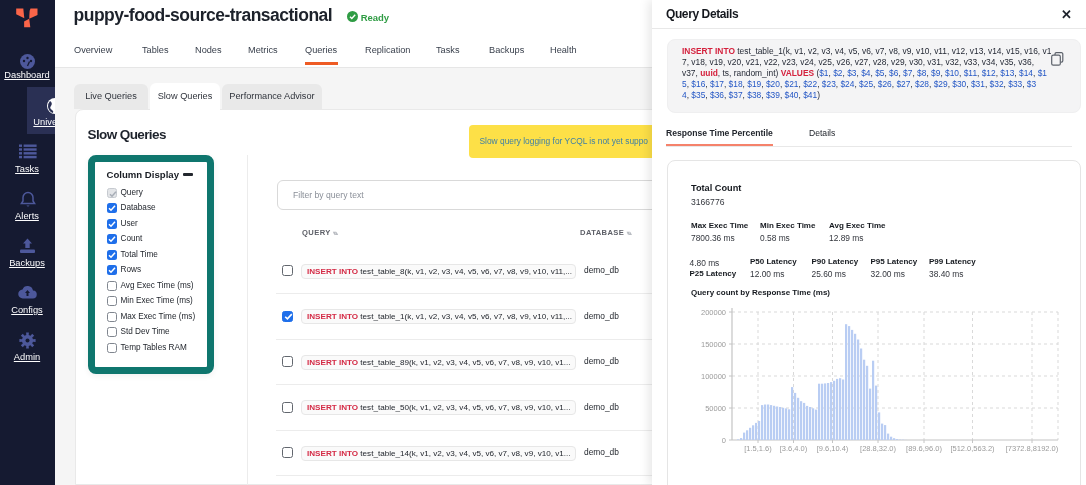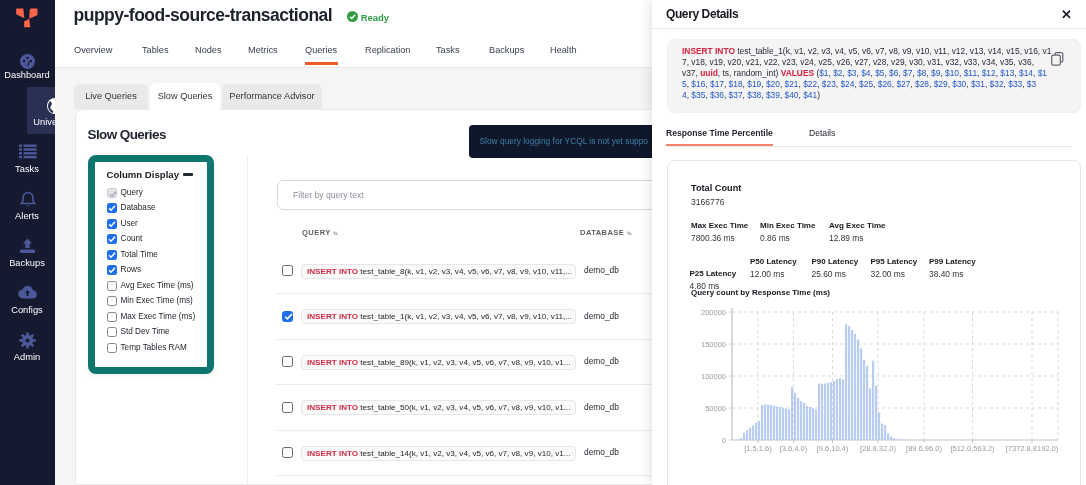--- a/index.html
+++ b/index.html
@@ -7,36 +7,36 @@
 body { font-family:"Liberation Sans", sans-serif; background:#fff; }
 #app { position:relative; width:1086px; height:485px; overflow:hidden; }
 .abs { position:absolute; }
 
 
 #sidebar { position:absolute; left:0; top:0; width:55px; height:485px; background:#151a31; }
 .navitem { position:absolute; left:0; width:55px; height:47px; text-align:center; }
 .navitem.active { background:#2a3054;margin-left:27px; }
 .navitem .icon { position:absolute; left:0; right:0; top:10px; height:18px; }
 .navitem.first .icon { top:13px; }
-.navitem .lbl { position:absolute; left:0; right:1px; top:29.5px; font-size:9.3px; color:#fdfdfe; }
+.navitem .lbl { position:absolute; left:0; right:1px; top:29.5px; font-size:9.3px; color:#fdfdfe;text-decoration:underline; }
 
 
 #hdr { position:absolute; left:55px; top:0; width:1031px; height:68px; background:#fff; border-bottom:1px solid #e6e6e6;padding-left:32px; }
 #title { position:absolute; left:18.5px; top:4.5px; font-size:17.5px; font-weight:bold; color:#1d222b; letter-spacing:-0.5px; }
 #ready { position:absolute; left:292px; top:11px; font-size:9.5px; font-weight:bold; color:#2f9c44; }
 .toptab { position:absolute; top:45px; font-size:9.2px; color:#3a414d; }
 #tabline { position:absolute; left:250px; top:62px; width:33px; height:3px; background:#ee5b24; }
 
 
 #content { position:absolute; left:55px; top:68px; width:1031px; height:417px; background:#f5f5f5; }
 .subtab { position:absolute; top:16px; height:25px; border-radius:6px 6px 0 0; background:#e9e9e9; font-size:9.2px; color:#30343c; text-align:center; line-height:25px; }
 .subtab.active { background:#fff; top:15px; height:27px; z-index:3; line-height:27px; }
 #panel { position:absolute; left:20px; top:41px; width:1011px; height:376px; background:#fff; border:1px solid #e9e9e9; border-radius:8px 8px 0 0; }
 #sqhead { position:absolute; left:11.5px; top:16.5px; font-size:13.5px; font-weight:bold; color:#1d222b; letter-spacing:-0.6px; }
-#banner { position:absolute; left:392.5px; top:14.5px; width:270px; height:33px; background:#0f172a; border-radius:4px; color:#3e7fa6; font-size:8.4px; line-height:33px; padding-left:11px; white-space:nowrap; overflow:hidden; }
+#banner { position:absolute; left:392.5px; top:14.5px; width:270px; height:33px; background:#fde047; border-radius:4px; color:#3e7fa6; font-size:8.4px; line-height:33px; padding-left:11px; white-space:nowrap; overflow:hidden; }
 
 
 #colcard { position:absolute; left:11.5px; top:45px; width:126px; height:219px; background:#fff; border:7px solid #0f766e; border-radius:8px; box-shadow:0 2px 6px rgba(0,0,0,0.06); }
 #colcard h3 { position:absolute; left:12px; top:7px; font-size:9.6px; color:#171b22; }
 #colminus { position:absolute; right:14px; top:11px; width:10px; height:2.5px; background:#23272e; border-radius:1px; }
 .ckrow { position:absolute; left:12px; height:15px; font-size:8.2px; color:#23272e; line-height:10.5px; }
 .ck { display:inline-block; width:10px; height:10px; border-radius:2.5px; vertical-align:top; margin-right:4px; position:relative; top:0px; }
 .ck.on { background:#1f6fea; }
 .ck.off { background:#fff; border:1px solid #80868f; }
 .ck.dis { background:#e3e5e8; border:1px solid #c6cad0; }
@@ -242,25 +242,25 @@
     <div class="dtab" style="left:14px; font-weight:bold;">Response Time Percentile</div>
     <div class="dtab" style="left:157px;">Details</div>
     <div id="dtabline"></div>
     <div id="dtabborder"></div>
     <div id="statcard">
       <div class="slabel" style="left:23px; top:22px; font-size:9.2px;">Total Count</div>
       <div class="sval" style="left:23px; top:36px; font-size:8.6px;">3166776</div>
       <div class="slabel" style="left:23px; top:60px;">Max Exec Time</div>
       <div class="sval" style="left:23px; top:72px;">7800.36 ms</div>
       <div class="slabel" style="left:92px; top:60px;">Min Exec Time</div>
-      <div class="sval" style="left:92px; top:72px;">0.86 ms</div>
+      <div class="sval" style="left:92px; top:72px;">0.58 ms</div>
       <div class="slabel" style="left:161px; top:60px;">Avg Exec Time</div>
       <div class="sval" style="left:161px; top:72px;">12.89 ms</div>
       <div class="slabel" style="left:21.5px; top:96px;margin-top:12px;">P25 Latency</div>
-      <div class="sval" style="left:21.5px; top:120px;text-align:right;">4.80 ms</div>
+      <div class="sval" style="left:21.5px; top:97px;text-align:right;">4.80 ms</div>
       <div class="slabel" style="left:82px; top:96px;">P50 Latency</div>
       <div class="sval" style="left:82px; top:108px;">12.00 ms</div>
       <div class="slabel" style="left:143.5px; top:96px;">P90 Latency</div>
       <div class="sval" style="left:143.5px; top:108px;">25.60 ms</div>
       <div class="slabel" style="left:202.5px; top:96px;">P95 Latency</div>
       <div class="sval" style="left:202.5px; top:108px;">32.00 ms</div>
       <div class="slabel" style="left:261px; top:96px;">P99 Latency</div>
       <div class="sval" style="left:261px; top:108px;">38.40 ms</div>
       <div class="slabel" style="left:23px; top:127px;">Query count by Response Time (ms)</div>
       <svg id="chart" width="414" height="176" viewBox="0 0 414 176" style="position:absolute;left:0;top:130px">

